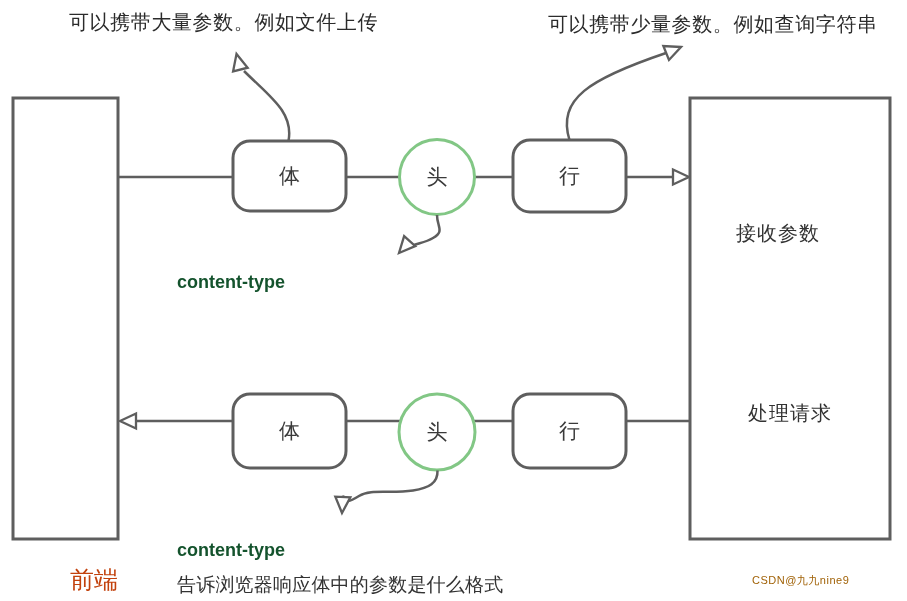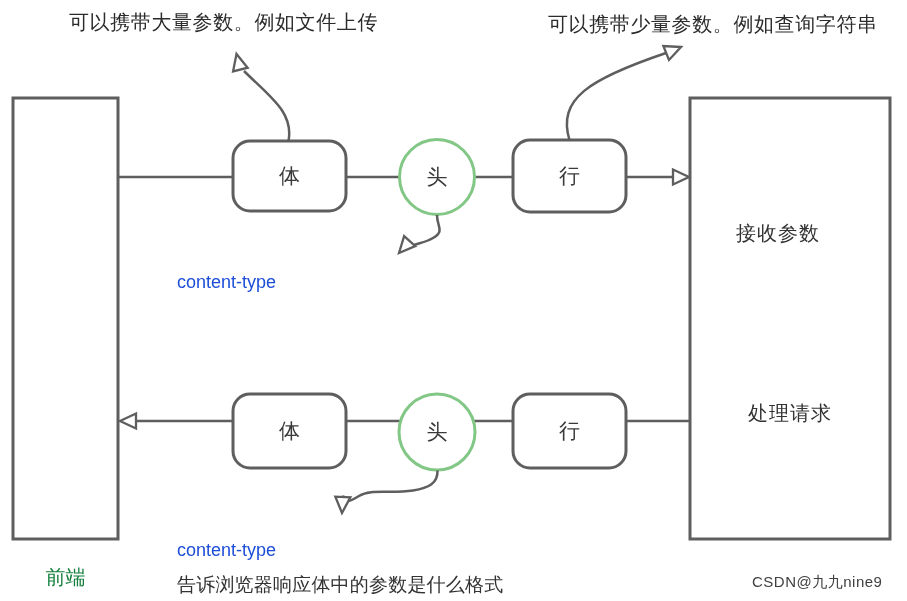--- a/index.html
+++ b/index.html
@@ -6,29 +6,29 @@
   .canvas{
     position:relative;
     width:907px;height:601px;
     background:#ffffff;
     font-family:"Liberation Sans","DejaVu Sans",sans-serif;
     overflow:hidden;
   }
   .canvas svg{position:absolute;left:0;top:0;}
   .txt{position:absolute;color:#2f2f2f;white-space:nowrap;}
   .ann{font-size:20px;letter-spacing:0.6px;color:#2b2b2b;}
-  .note-title{font-size:18px;color:#1d4ed8;}
+  .note-title{font-size:18px;color:#14532d;font-weight:bold;}
   .note-desc{font-size:19px;letter-spacing:0.2px;color:#333333;}
   .node-label{
     position:absolute;display:flex;align-items:center;justify-content:center;
     font-size:21px;color:#3a3a3a;
   }
-  .end-label{font-size:20px;color:#15803d;text-align:center;}
+  .end-label{font-size:24px;color:#c2410c;text-align:right;}
   .inner-label{font-size:20px;color:#333333;text-align:center;letter-spacing:1px;}
-  .watermark{font-size:15px;color:#404040;letter-spacing:0.5px;}
+  .watermark{font-size:11px;color:#a16207;letter-spacing:0.5px;}
   .shape-stroke{stroke:#5e5e5e;fill:#ffffff;}
   .line-stroke{stroke:#5e5e5e;fill:none;}
   .head-tri{stroke:#5e5e5e;fill:#ffffff;}
 </style>
 </head>
 <body>
 
 <div class="canvas">
 
   <svg width="907" height="601" viewBox="0 0 907 601">

